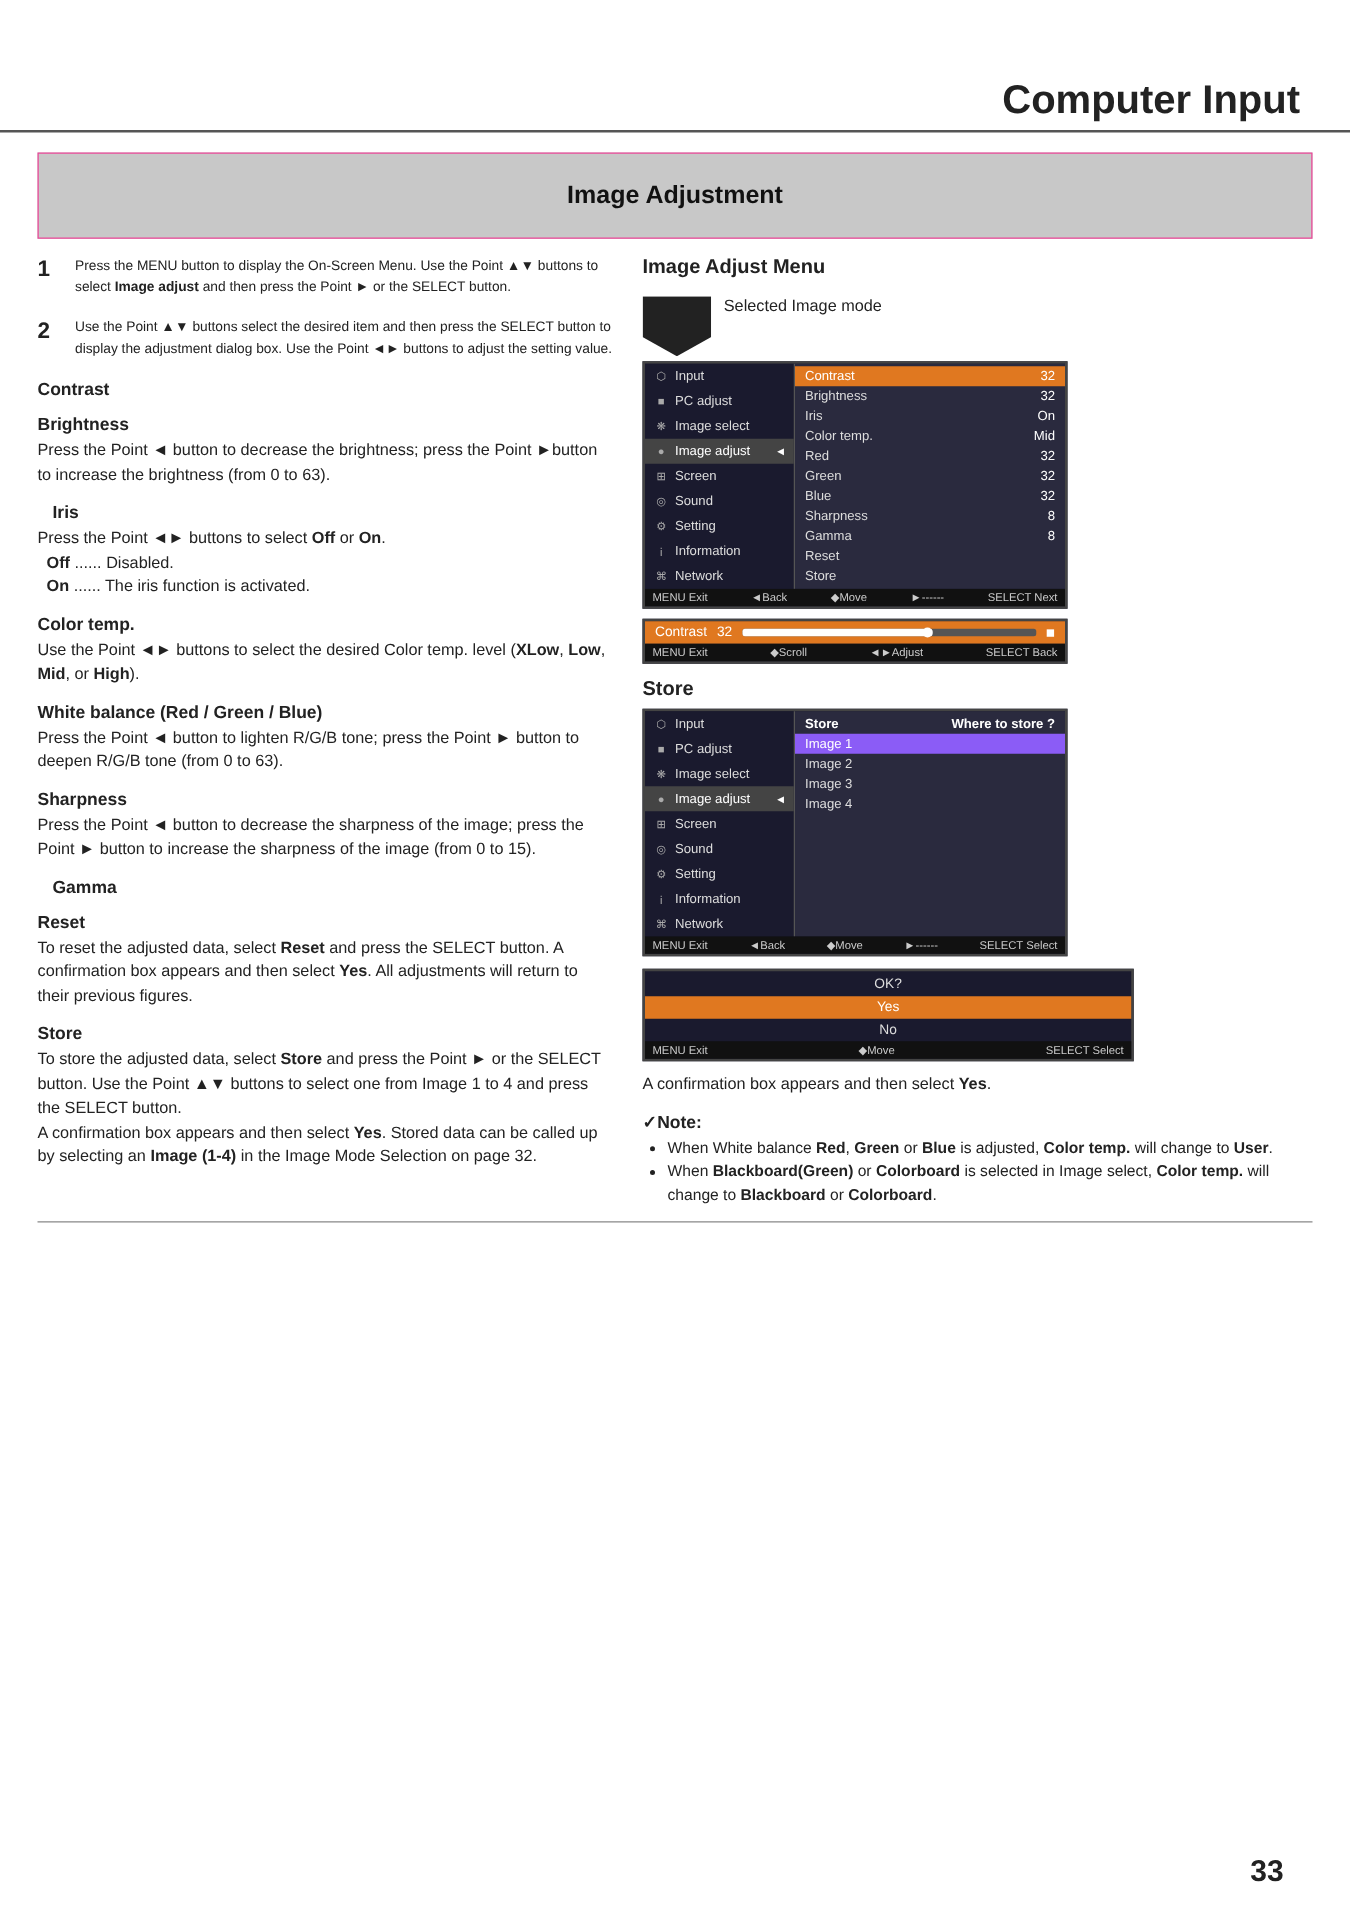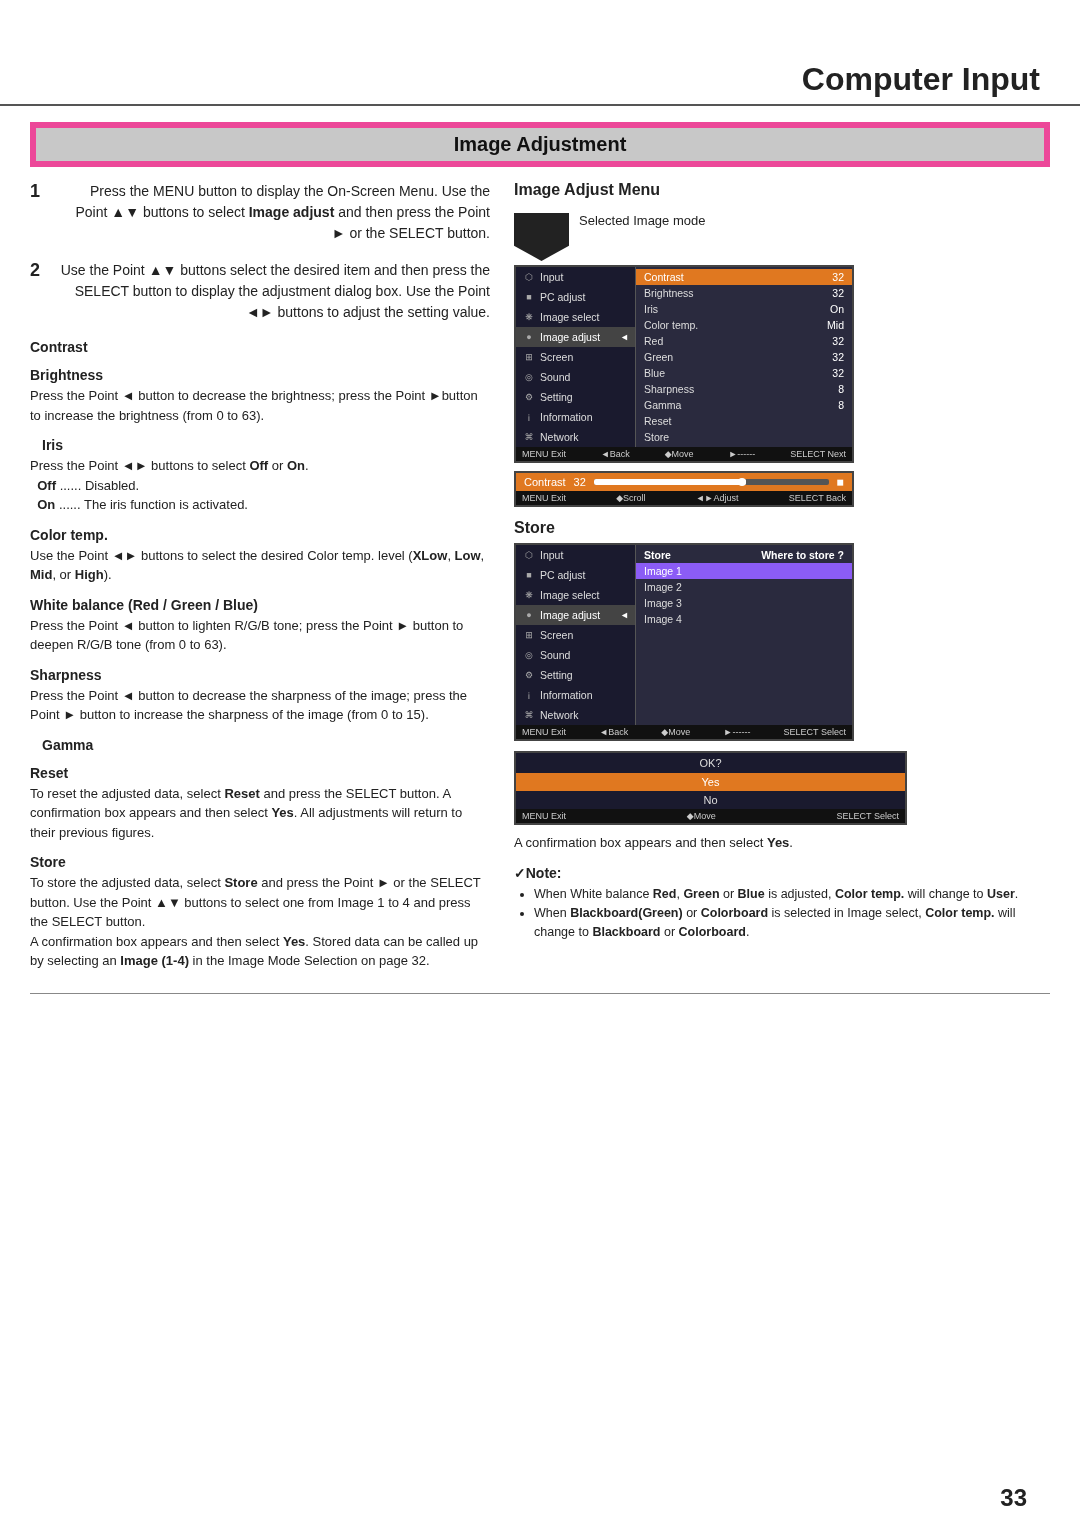--- a/index.html
+++ b/index.html
@@ -28,23 +28,23 @@
 
     
     .main-content {
       padding: 0 30px 40px 30px;
     }
 
     
     .section-title-bar {
       background: #c8c8c8;
       text-align: center;
-      padding: 5px 0;
+      padding: 22px 0;
       margin: 16px 0 14px 0;
-      border: 6px solid #ec4899;
+      border: 1px solid #ec4899;
     }
     .section-title-bar h2 {
       font-size: 20px;
       font-weight: bold;
       color: #111;
     }
 
     
     .two-col {
       display: flex;
@@ -62,23 +62,22 @@
       display: flex;
       gap: 10px;
       margin-bottom: 16px;
     }
     .step-num {
       font-size: 18px;
       font-weight: bold;
       min-width: 20px;
     }
     .step-text {
-      font-size: 14px;
+      font-size: 11px;
       line-height: 1.5;
-      text-align: right;
     }
     .step-text strong { font-weight: bold; }
 
     
     .sub-section {
       margin-bottom: 12px;
     }
     .sub-section h3 {
       font-size: 14px;
       font-weight: bold;

